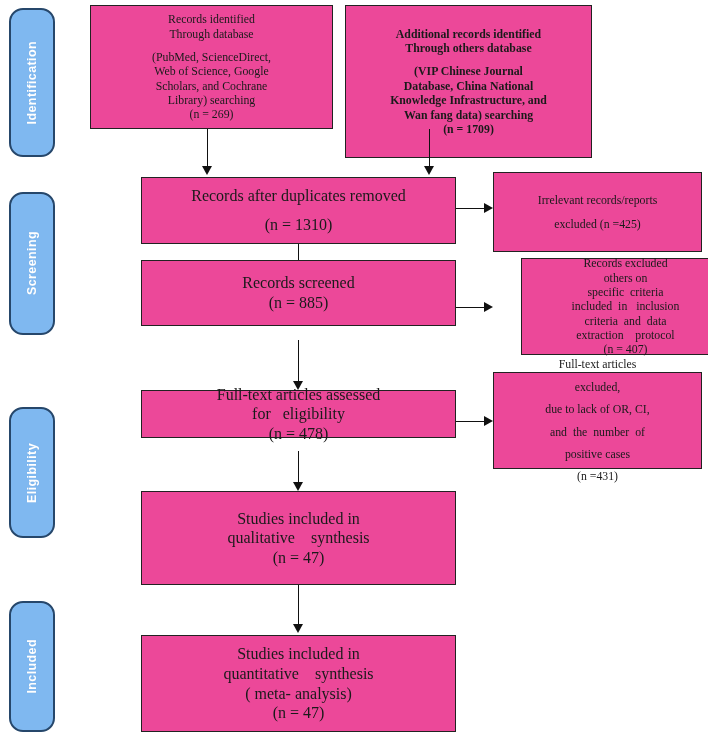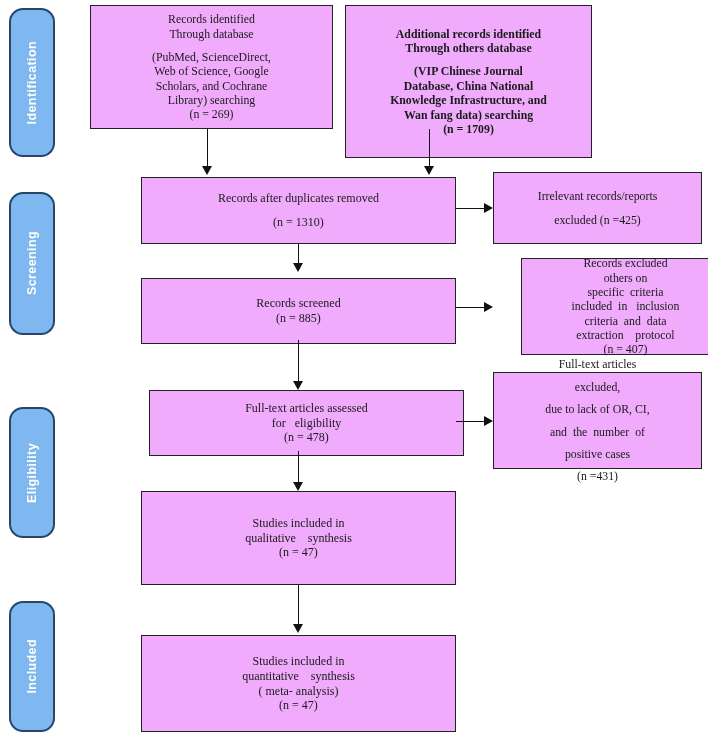--- a/index.html
+++ b/index.html
@@ -39,36 +39,36 @@
     font-weight: bold;
     font-size: 12.5px;
     letter-spacing: 0.4px;
     white-space: nowrap;
     text-shadow: 0 0 1px rgba(120,170,220,.7);
   }
 
   
   .flow-box {
     position: absolute;
-    background: #f0abfc;
+    background: #ec4899;
     border: 1.6px solid #222222;
     box-sizing: border-box;
     display: flex;
     flex-direction: column;
     align-items: center;
     justify-content: center;
     text-align: center;
     padding: 3px 6px;
     line-height: 1.22;
   }
   .flow-box .line {
     display: block;
     white-space: pre;
   }
-  .flow-box.fs13 { font-size: 12px; }
+  .flow-box.fs13 { font-size: 16px; }
   .flow-box.fs12 { font-size: 11.8px; }
   .spacer { display: block; height: 9px; }
 
   
   .conn-v {
     position: absolute;
     width: 0;
     border-left: 1.7px solid #111111;
   }
   .conn-h {
@@ -139,54 +139,54 @@
 
   <div class="conn-v" style="left:429px; top:129px; height:39px;"></div>
   <div class="arrow-down" style="left:424px; top:166px;"></div>
 
   <div class="flow-box fs13" style="left:141px; top:177px; width:315px; height:67px;">
     <span class="line">Records after duplicates removed</span>
     <span class="spacer"></span>
     <span class="line">(n = 1310)</span>
   </div>
 
-  <div class="flow-box fs12" style="left:493px; top:172px; width:209px; height:72px;justify-content:center;">
+  <div class="flow-box fs12" style="left:493px; top:172px; width:209px; height:80px;justify-content:center;">
     <span class="line">Irrelevant records/reports</span>
     <span class="spacer"></span>
     <span class="line">excluded (n =425)</span>
   </div>
 
   <div class="conn-h" style="left:456px; top:208px; width:29px;"></div>
   <div class="arrow-right" style="left:484px; top:203px;"></div>
 
   <div class="conn-v" style="left:298px; top:244px; height:22px;"></div>
   <div class="arrow-down" style="left:293px; top:263px;"></div>
 
-  <div class="flow-box fs13" style="left:141px; top:278px; width:315px; height:66px;text-align:right;">
+  <div class="flow-box fs13" style="left:141px; top:260px; width:315px; height:66px;text-align:right;">
     <span class="line">Records screened</span>
     <span class="line">(n = 885)</span>
   </div>
 
   <div class="flow-box fs12" style="left:493px; top:258px; width:209px; height:97px;margin-left:28px;">
     <span class="line">Records excluded</span>
     <span class="line">others on</span>
     <span class="line">specific  criteria</span>
     <span class="line">included  in   inclusion</span>
     <span class="line">criteria  and  data</span>
     <span class="line">extraction    protocol</span>
     <span class="line">(n = 407)</span>
   </div>
 
   <div class="conn-h" style="left:456px; top:307px; width:29px;"></div>
   <div class="arrow-right" style="left:484px; top:302px;"></div>
 
   <div class="conn-v" style="left:298px; top:340px; height:44px;"></div>
   <div class="arrow-down" style="left:293px; top:381px;"></div>
 
-  <div class="flow-box fs13" style="left:141px; top:390px; width:315px; height:66px;margin-left:8px;">
+  <div class="flow-box fs13" style="left:141px; top:390px; width:315px; height:48px;">
     <span class="line">Full-text articles assessed</span>
     <span class="line">for   eligibility</span>
     <span class="line">(n = 478)</span>
   </div>
 
   <div class="flow-box fs12" style="left:493px; top:372px; width:209px; height:97px;gap:8px;">
     <span class="line">Full-text articles</span>
     <span class="line">excluded,</span>
     <span class="line">due to lack of OR, CI,</span>
     <span class="line">and  the  number  of</span>

